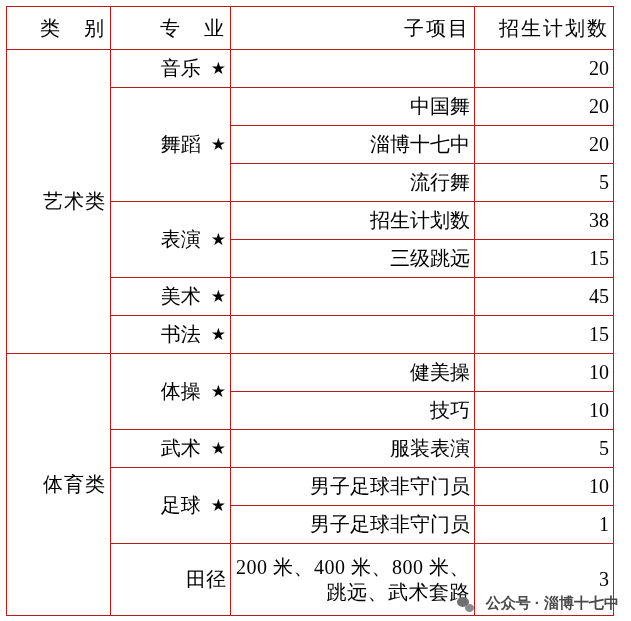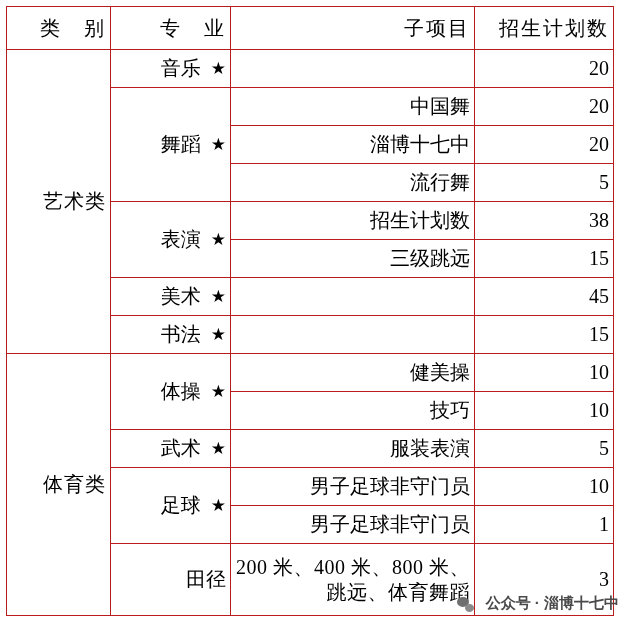--- a/index.html
+++ b/index.html
@@ -179,21 +179,21 @@
         <td>10</td>
       </tr>
       <tr class="row-h">
         <td>男子足球非守门员</td>
         <td>1</td>
       </tr>
       <tr style="height:72px">
         <td class="major"><span>田径</span></td>
         <td class="track-sub">
           <span class="l2">200 米、400 米、800 米、</span>
-          <span class="l2">跳远、体育舞蹈</span>
+          <span class="l2">跳远、武术套路</span>
         </td>
         <td>3</td>
       </tr>
     </tbody>
   </table>
 </div>
 
 <div class="wm">
   <span class="wm-icon">
     <span class="b1"></span>

